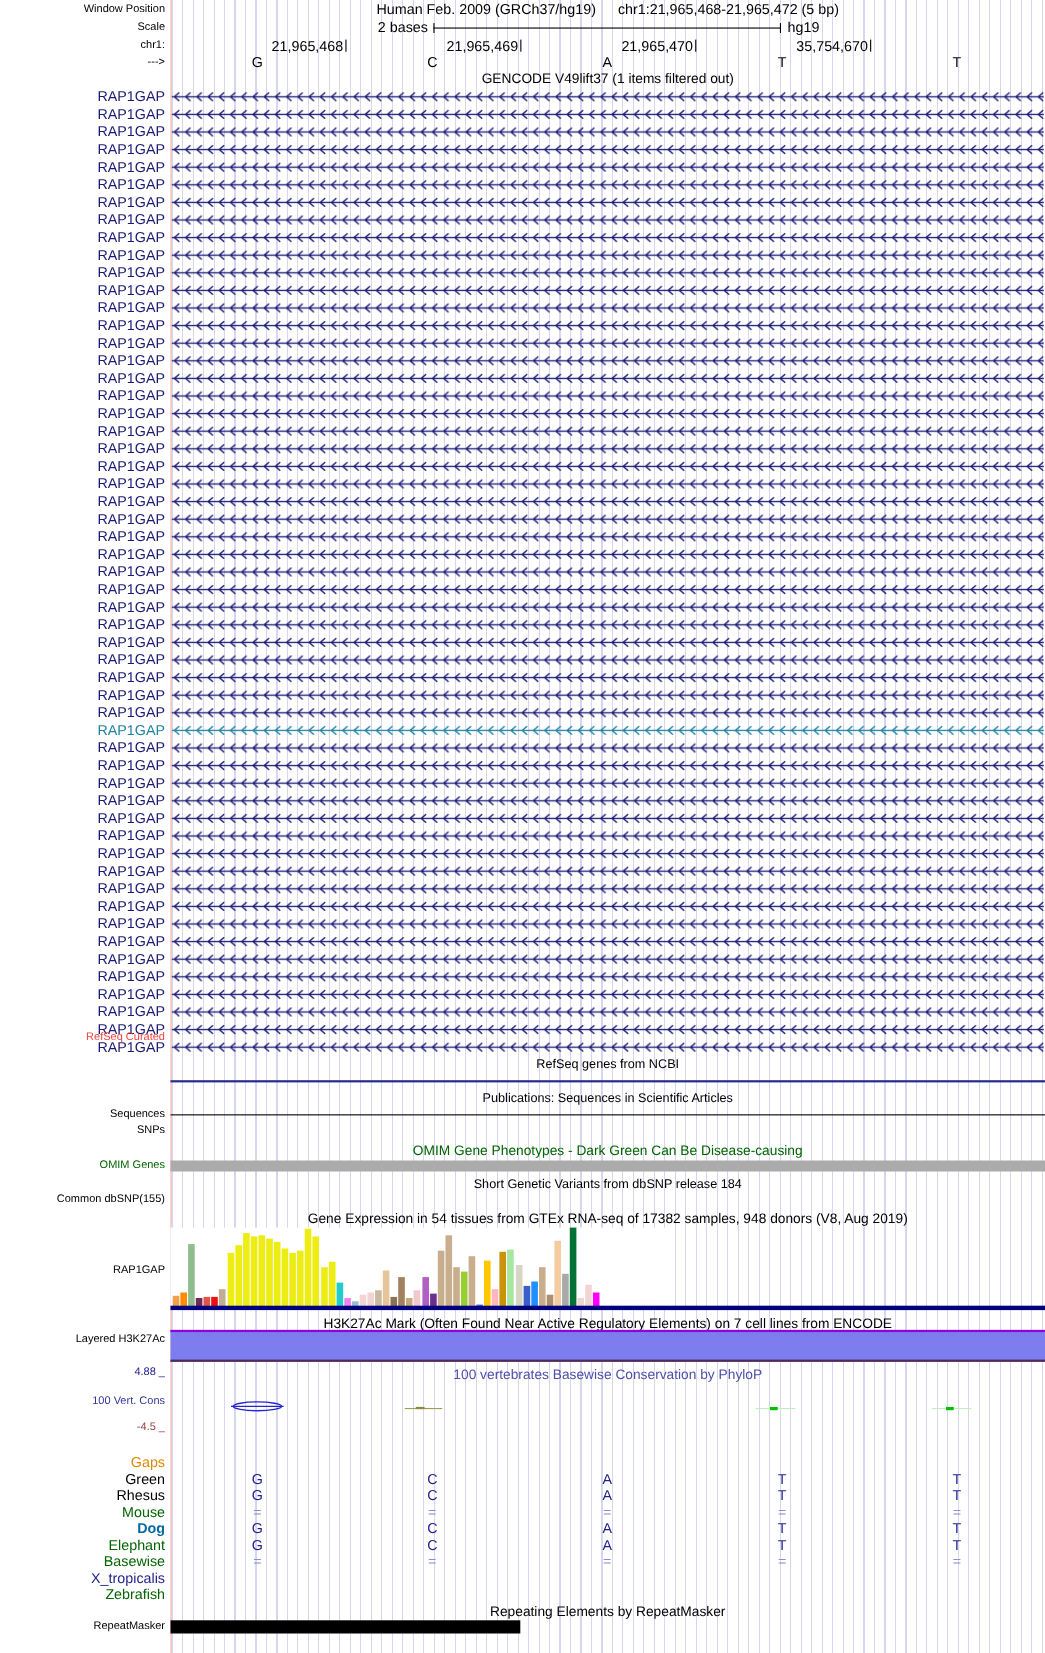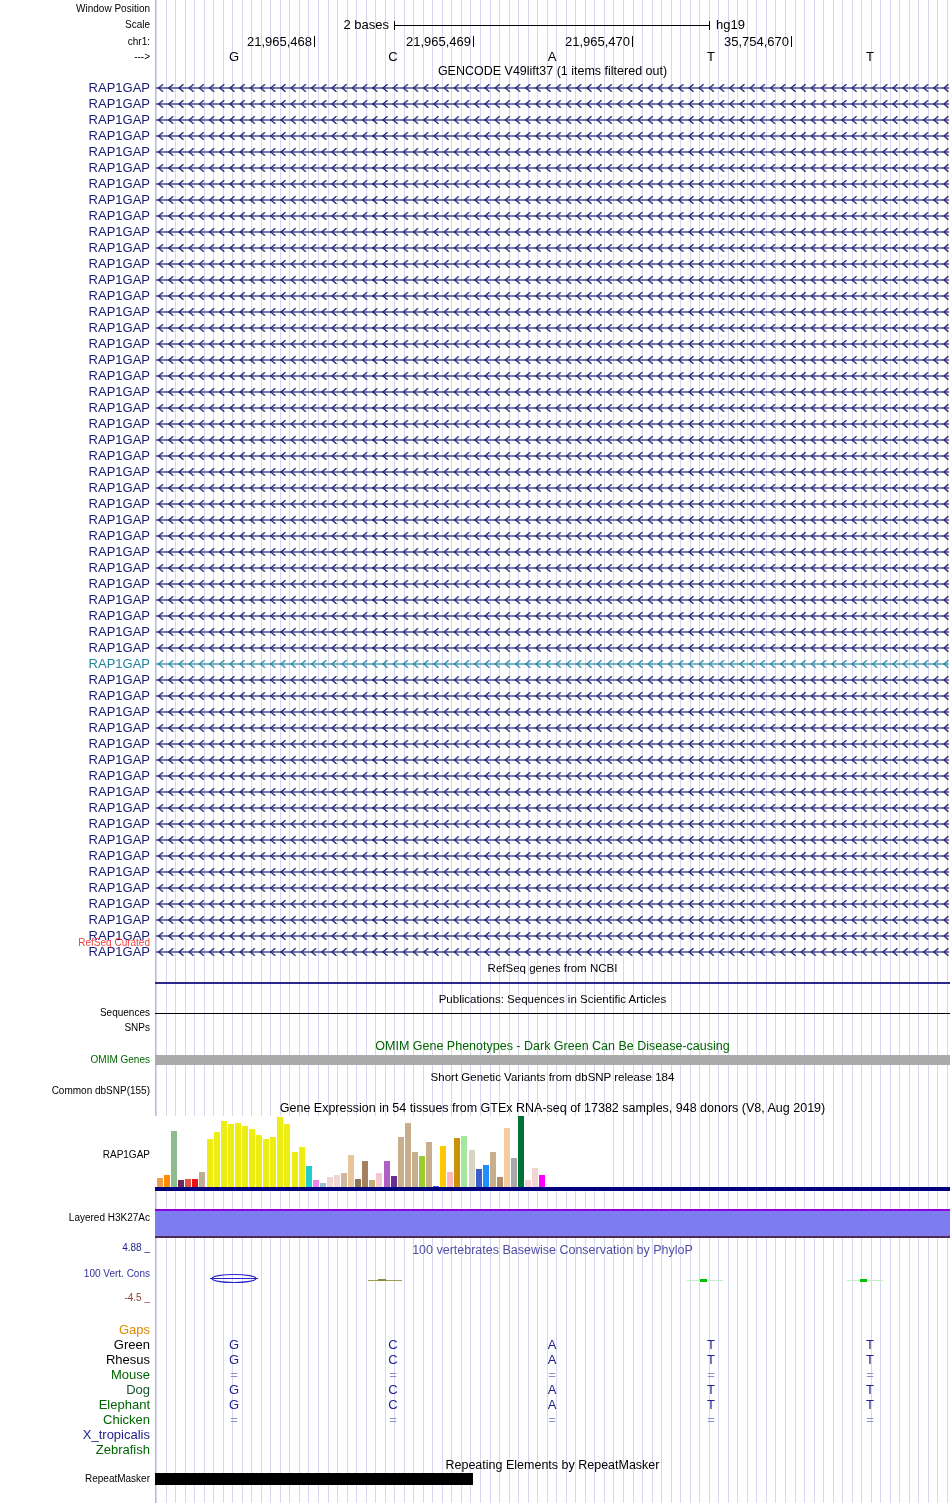--- a/index.html
+++ b/index.html
@@ -42,20 +42,24 @@
         <line x1="0" y1="5" x2="10.2" y2="5" stroke="#2282A2" stroke-width="1.2"></line>
         <path d="M7,1.2 L2.6,5 L7,8.8" stroke="#2282A2" stroke-width="1.3" fill="none"></path>
       </pattern>
     </defs>
   </svg>
 
   <div class="abs grid"></div>
   <div class="abs pink-line"></div>
 
   <div class="abs llabel" style="top:2px">Window Position</div>
+  <div class="abs top-center">
+    <span>Human Feb. 2009 (GRCh37/hg19)</span>
+    <span>chr1:21,965,468-21,965,472 (5 bp)</span>
+  </div>
 
   <div class="abs llabel" style="top:18px">Scale</div>
   <div class="abs coord" style="top:18px;right:561px">2 bases</div>
   <div class="abs hline" style="left:394px;top:25px;width:316px"></div>
   <div class="abs tick" style="left:394px;top:21px;height:9px"></div>
   <div class="abs tick" style="left:709px;top:21px;height:9px"></div>
   <div class="abs coord" style="top:18px;left:716px;text-align:left">hg19</div>
 
   <div class="abs llabel" style="top:35px">chr1:</div>
   <div id="coords">
@@ -482,20 +486,21 @@
       <div class="gtex-bar" style="left: 341.84px; height: 11px; background: rgb(176, 144, 108);"></div>
       <div class="gtex-bar" style="left: 348.92px; height: 60px; background: rgb(245, 203, 160);"></div>
       <div class="gtex-bar" style="left: 356px; height: 30px; background: rgb(169, 169, 169);"></div>
       <div class="gtex-bar" style="left: 363.08px; height: 72px; background: rgb(0, 114, 53);"></div>
       <div class="gtex-bar" style="left: 370.16px; height: 8px; background: rgb(242, 213, 210);"></div>
       <div class="gtex-bar" style="left: 377.24px; height: 20px; background: rgb(242, 213, 210);"></div>
       <div class="gtex-bar" style="left: 384.32px; height: 13px; background: rgb(255, 0, 255);"></div>
     </div>
   <div class="abs" style="left:155px;top:1187px;width:795px;height:4px;background:#00007E"></div>
 
+  <div class="abs ctitle" style="top:1196px">H3K27Ac Mark (Often Found Near Active Regulatory Elements) on 7 cell lines from ENCODE</div>
   <div class="abs llabel" style="top:1211px">Layered H3K27Ac</div>
   <div class="abs" style="left:155px;top:1209px;width:795px;height:29px;background:#7D7DF0;border-top:2px solid #8F00DD;border-bottom:2px solid #4F2B56"></div>
 
   <div class="abs ctitle" style="top:1243px;color:#4E4EA8">100 vertebrates Basewise Conservation by PhyloP</div>
   <div class="abs llabel" style="top:1241px;color:#22228E">4.88 _</div>
   <div class="abs llabel" style="top:1267px;color:#34349A">100 Vert. Cons</div>
   <div class="abs llabel" style="top:1291px;color:#993B3B">-4.5 _</div>
   <svg class="abs" style="left:210px;top:1273px" width="48" height="11">
     <ellipse cx="24" cy="5.5" rx="22" ry="4" stroke="#2525CC" stroke-width="1.2" fill="none"></ellipse>
     <line x1="0" y1="5.5" x2="48" y2="5.5" stroke="#2525CC" stroke-width="1"></line>
@@ -529,37 +534,37 @@
       </div>
       <div class="mz-row" style="top: 1367px;">
         <div class="mlabel" style="color: rgb(0, 100, 0);">Mouse</div>
         <div class="mz-cell" style="left: 224px; color: rgb(136, 144, 204);">=</div>
         <div class="mz-cell" style="left: 383px; color: rgb(136, 144, 204);">=</div>
         <div class="mz-cell" style="left: 542px; color: rgb(136, 144, 204);">=</div>
         <div class="mz-cell" style="left: 701px; color: rgb(136, 144, 204);">=</div>
         <div class="mz-cell" style="left: 860px; color: rgb(136, 144, 204);">=</div>
       </div>
       <div class="mz-row" style="top: 1382px;">
-        <div class="mlabel" style="color: #14532d;">Dog</div>
+        <div class="mlabel" style="color: #0369a1; font-weight: bold;">Dog</div>
         <div class="mz-cell" style="left: 224px; color: rgb(34, 34, 142);">G</div>
         <div class="mz-cell" style="left: 383px; color: rgb(34, 34, 142);">C</div>
         <div class="mz-cell" style="left: 542px; color: rgb(34, 34, 142);">A</div>
         <div class="mz-cell" style="left: 701px; color: rgb(34, 34, 142);">T</div>
         <div class="mz-cell" style="left: 860px; color: rgb(34, 34, 142);">T</div>
       </div>
       <div class="mz-row" style="top: 1397px;">
         <div class="mlabel" style="color: rgb(0, 100, 0);">Elephant</div>
         <div class="mz-cell" style="left: 224px; color: rgb(34, 34, 142);">G</div>
         <div class="mz-cell" style="left: 383px; color: rgb(34, 34, 142);">C</div>
         <div class="mz-cell" style="left: 542px; color: rgb(34, 34, 142);">A</div>
         <div class="mz-cell" style="left: 701px; color: rgb(34, 34, 142);">T</div>
         <div class="mz-cell" style="left: 860px; color: rgb(34, 34, 142);">T</div>
       </div>
       <div class="mz-row" style="top: 1412px;">
-        <div class="mlabel" style="color: rgb(0, 100, 0);">Chicken</div>
+        <div class="mlabel" style="color: rgb(0, 100, 0);">Basewise</div>
         <div class="mz-cell" style="left: 224px; color: rgb(136, 144, 204);">=</div>
         <div class="mz-cell" style="left: 383px; color: rgb(136, 144, 204);">=</div>
         <div class="mz-cell" style="left: 542px; color: rgb(136, 144, 204);">=</div>
         <div class="mz-cell" style="left: 701px; color: rgb(136, 144, 204);">=</div>
         <div class="mz-cell" style="left: 860px; color: rgb(136, 144, 204);">=</div>
       </div>
       <div class="mz-row" style="top: 1427px;">
         <div class="mlabel" style="color: rgb(34, 34, 142);">X_tropicalis</div>
       </div>
       <div class="mz-row" style="top: 1442px;">

